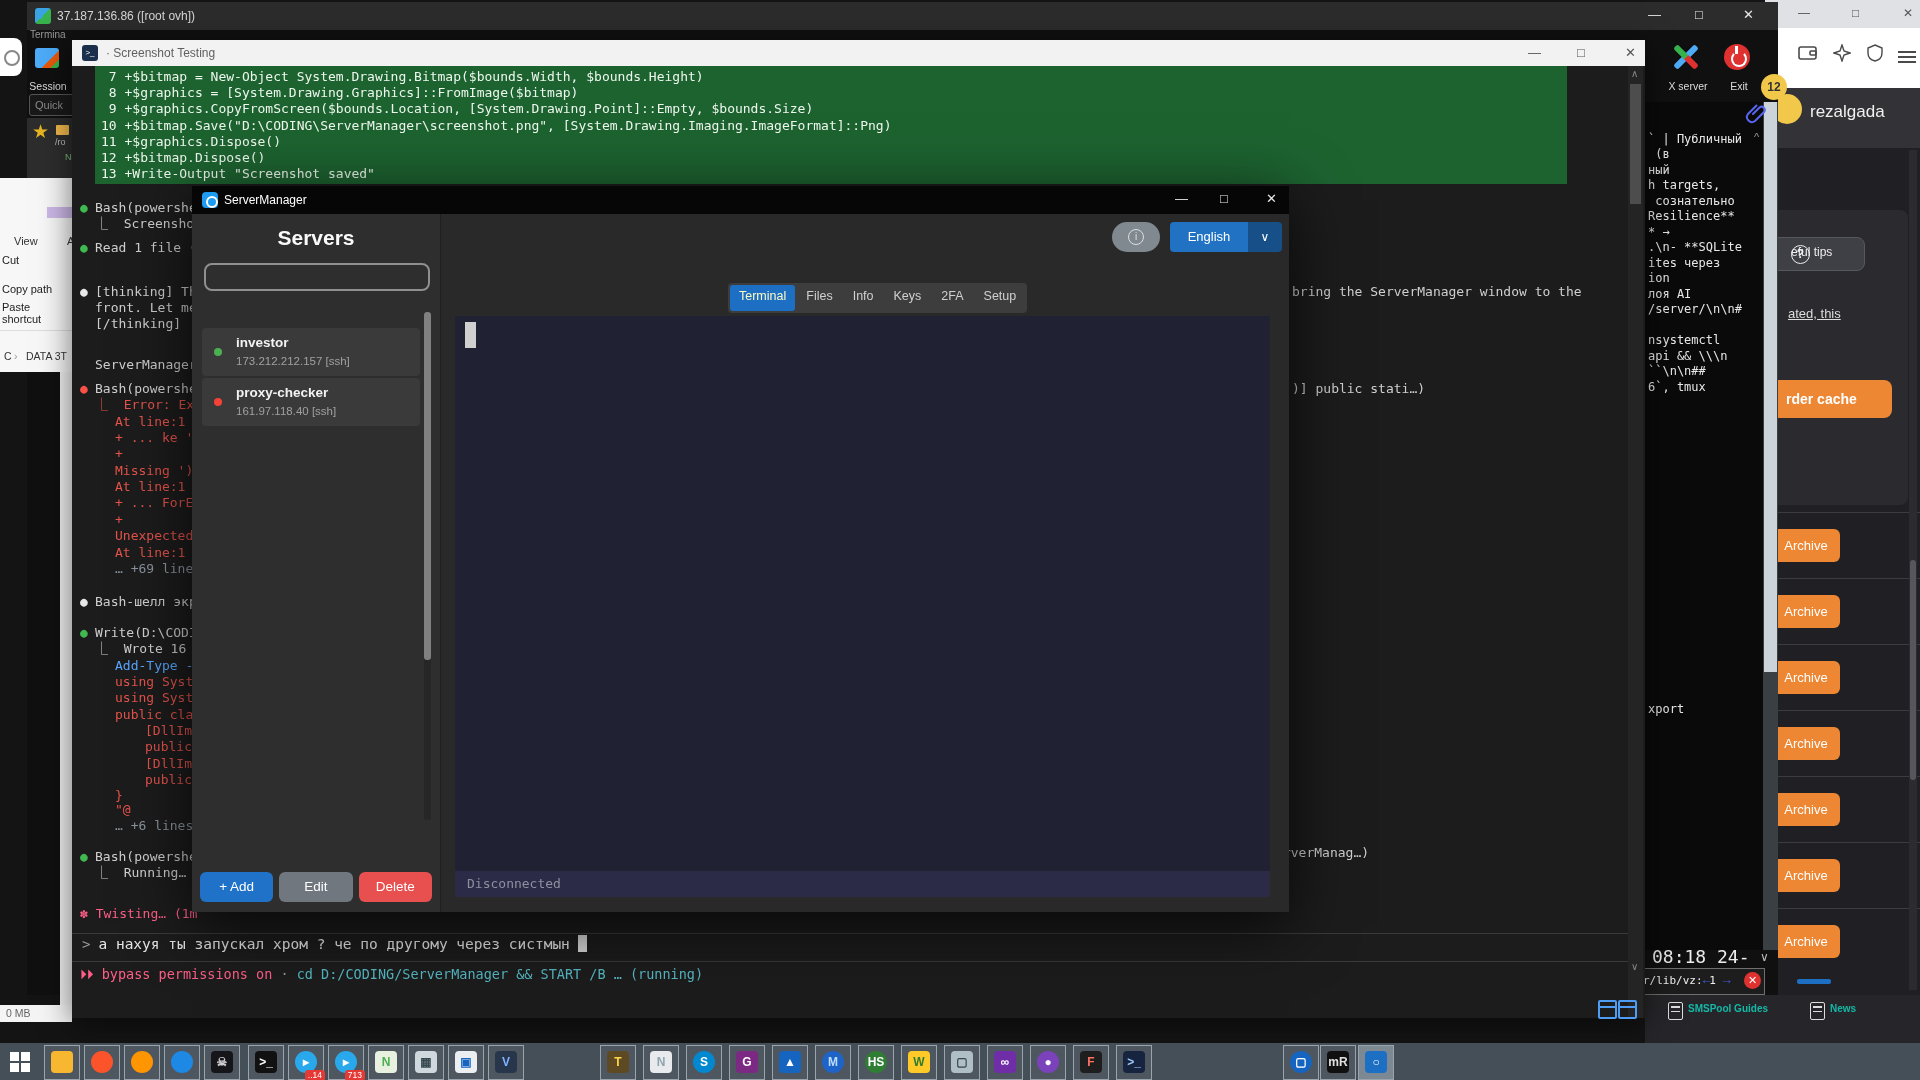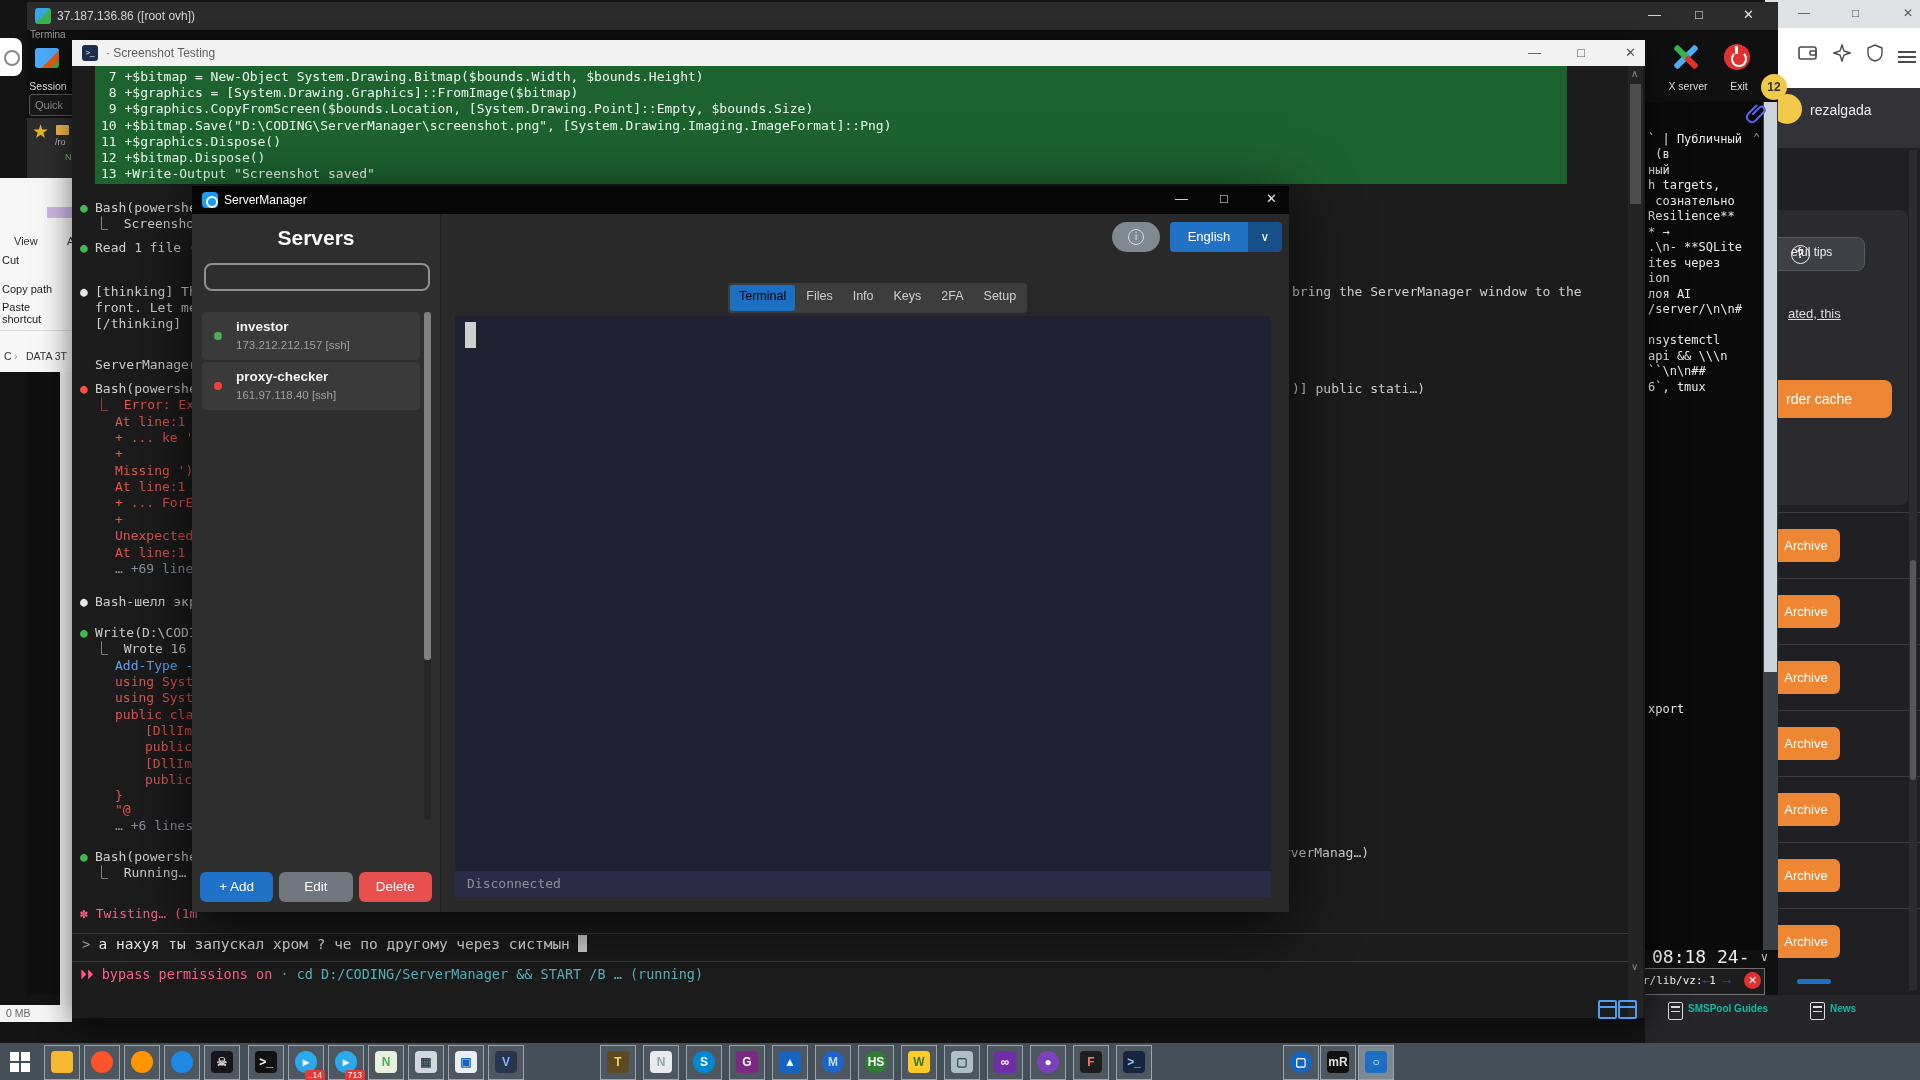--- a/index.html
+++ b/index.html
@@ -55,30 +55,30 @@
   
   #browser{left:1765px;top:0;width:155px;height:1043px;z-index:3;}
   #br-title{left:0;top:0;width:155px;height:28px;background:#dfe1e5;}
   #br-title span{position:absolute;top:6px;color:#555;font-size:12px;}
   #br-toolbar{left:0;top:28px;width:155px;height:60px;background:#ffffff;}
   #br-toolbar .gico{position:absolute;top:16px;color:#4a4a4a;}
   #br-burger{left:133px;top:20px;width:18px;}
   #br-burger i{display:block;height:2px;background:#4a4a4a;margin:3px 0;}
   #br-header{left:0;top:88px;width:155px;height:60px;background:#323237;}
   #br-avatar{left:7px;top:94px;width:30px;height:30px;border-radius:50%;background:#f2c84b;}
-  #br-user{left:45px;top:102px;color:#f0f0f0;font-size:14px;}
+  #br-user{left:45px;top:102px;color:#f0f0f0;font-size:17px;}
   #br-content{left:0;top:148px;width:155px;height:847px;background:#202024;}
   #br-card{left:-15px;top:210px;width:158px;height:295px;background:#2a2a2f;border-radius:8px;}
   #tips-pill{left:-10px;top:237px;width:108px;height:32px;background:#3f3f46;border:1px solid #57575e;border-radius:8px;}
   #tips-pill span{position:absolute;left:35px;top:7px;color:#eee;font-size:12px;}
   #tips-q{left:83px;top:6px;width:17px;height:17px;border:1.5px solid #eee;border-radius:50%;
      color:#eee;font-size:11px;text-align:center;line-height:17px;font-weight:bold;}
   #br-text{left:23px;top:306px;color:#ddd;font-size:13px;text-decoration:underline;}
   #cache-btn{left:5px;top:380px;width:106px;height:38px;background:#ed8733;border-radius:8px;
-     color:#fff;font-size:14px;line-height:38px;padding-left:16px;}
+     color:#fff;font-size:14px;line-height:38px;padding-left:16px;font-weight:bold;}
   #archive-list{position:absolute;inset:0;}
   .arow{position:absolute;left:0;width:155px;height:66px;border-top:1px solid #3c3c40;}
   .abtn{position:absolute;left:7px;top:16px;width:68px;height:33px;background:#ed8733;border-radius:6px;
      color:#fff;font-size:13px;text-align:center;line-height:33px;}
   #export-note{left:-55px;top:700px;color:#4f9cf5;font-size:12px;font-family:"DejaVu Sans Mono",monospace;}
   #br-bottom{left:-120px;top:995px;width:275px;height:48px;background:#26262a;}
   #blue-ind{left:32px;top:979px;width:34px;height:5px;background:#1d6fc4;border-radius:2px;}
   .doc-ico{position:absolute;top:1002px;width:13px;height:16px;border:1.5px solid #ddd;border-radius:2px;}
   .doc-ico i{display:block;height:1.5px;background:#ddd;margin:3px 2px 0;}
   .blink{position:absolute;top:1003px;color:#14b8a6;font-size:10px;font-weight:bold;}
@@ -129,39 +129,39 @@
   #sm{left:192px;top:186px;width:1097px;height:726px;background:#292929;z-index:6;
       box-shadow:0 14px 60px rgba(0,0,0,.75);}
   #sm-title{left:0;top:0;width:100%;height:28px;background:#060606;}
   #sm-title .sicon{left:10px;top:6px;width:16px;height:16px;background:#1d9bf0;border-radius:4px;}
   #sm-title .sicon i{position:absolute;left:4px;top:4px;width:8px;height:8px;border:2px solid #fff;border-radius:50%;display:block;}
   #sm-title .stext{left:32px;top:7px;color:#fff;font-size:12px;}
   #sm-side{left:0;top:28px;width:248px;height:698px;background:#2e2e2e;border-right:1px solid #1f1f1f;}
   #sm-head{left:0;top:40px;width:248px;text-align:center;color:#fafafa;font-size:21px;font-weight:bold;}
   #sm-search{left:12px;top:77px;width:212px;height:24px;background:transparent;border:2px solid #8f8f8f;
      border-radius:8px;color:#ddd;padding:0 5px;font-size:13px;outline:none;}
-  #server-list{left:10px;top:126px;width:218px;}
+  #server-list{left:10px;top:142px;width:218px;}
   .srv{position:relative;height:48px;background:#3a3a3a;border-radius:4px;margin-bottom:2px;}
   .srv .dot{position:absolute;left:12px;top:20px;width:8px;height:8px;border-radius:50%;}
   .srv .sn{position:absolute;left:34px;top:7px;color:#f2f2f2;font-size:13.5px;font-weight:bold;}
   .srv .sip{position:absolute;left:34px;top:27px;color:#a0a0a0;font-size:11.5px;}
   #sm-lscroll{left:232px;top:126px;width:7px;height:508px;background:#262626;border-radius:3px;}
   #sm-lscroll .thumb{position:absolute;left:0;top:0;width:7px;height:348px;background:#808080;border-radius:3px;}
   #sm-buttons{left:8px;top:686px;width:232px;display:flex;gap:6px;}
   .sbtn{height:30px;border-radius:6px;color:#fff;font-size:13.5px;text-align:center;line-height:30px;flex:1;}
   .b0{background:#1f72c8;} .b1{background:#70777e;} .b2{background:#e8504f;}
   #info-pill{left:920px;top:36px;width:48px;height:30px;background:#9099a3;opacity:.85;border-radius:15px;}
   #info-pill i{position:absolute;left:16px;top:7px;width:14px;height:14px;border:1.5px solid #fff;border-radius:50%;
      color:#fff;font-size:10px;text-align:center;line-height:14px;font-style:normal;display:block;}
   #lang-dd{left:978px;top:36px;width:112px;height:30px;border-radius:4px;overflow:hidden;display:flex;}
   #lang-dd .lmain{width:78px;background:#2272c4;color:#fff;font-size:13px;text-align:center;line-height:30px;}
   #lang-dd .lchev{width:34px;background:#174f88;color:#fff;font-size:12px;text-align:center;line-height:30px;}
   #tabs{left:536px;top:97px;height:26px;background:#3d3d3d;border-radius:4px;display:flex;gap:2px;padding:2px;}
   .tab{padding:0 9px;color:#d0d0d0;font-size:12.5px;line-height:22px;border-radius:3px;}
-  .tab.act{background:#1d6fc4;color:#000000;}
+  .tab.act{background:#1d6fc4;color:#fef9c3;}
   #sm-panel{left:263px;top:130px;width:815px;height:581px;background:#212134;}
   #sm-cursor{left:10px;top:6px;width:11px;height:26px;background:#d0d0d0;}
   #sm-status{left:0;top:555px;width:815px;height:26px;background:#2b2b47;}
   #sm-status span{position:absolute;left:12px;top:5px;color:#8f8f9f;font-size:13px;font-family:"DejaVu Sans Mono",monospace;}
 
   
   #badge12{left:1761px;top:74px;width:26px;height:26px;border-radius:50%;background:#f2c84b;z-index:7;
      color:#333;font-weight:bold;font-size:12px;text-align:center;line-height:26px;}
   #paperclip{left:1745px;top:102px;z-index:7;}
 

